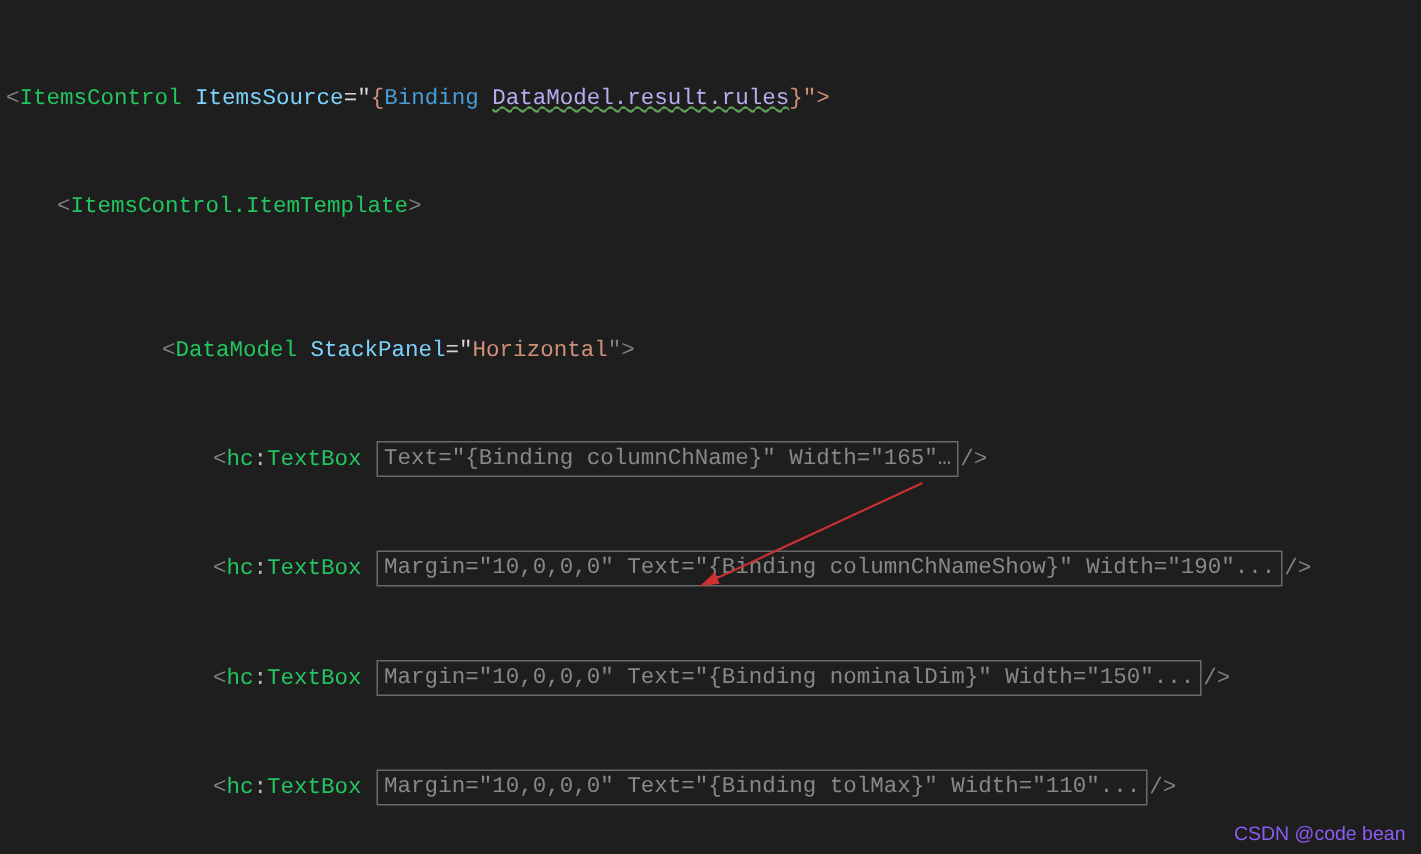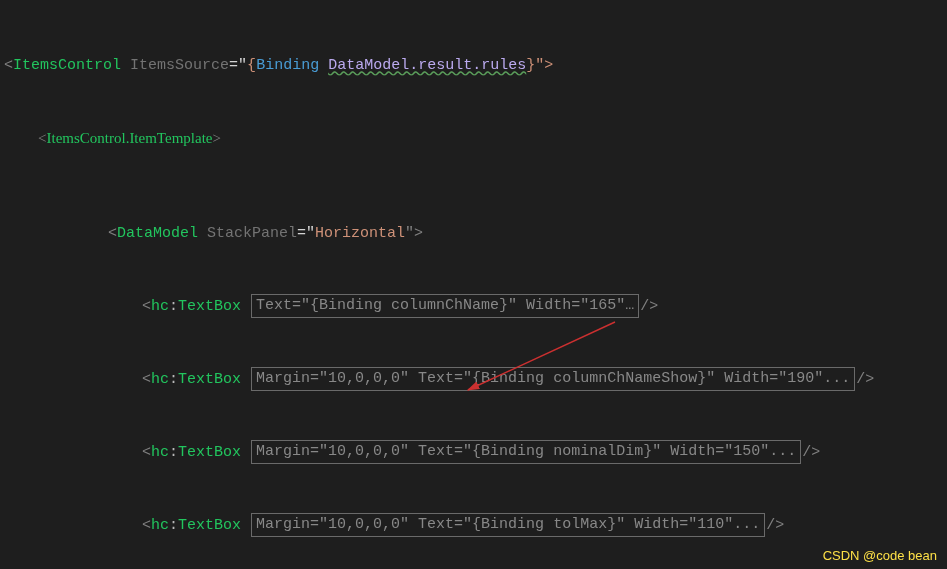--- a/index.html
+++ b/index.html
@@ -17,53 +17,53 @@
     padding: 6px 4px;
     line-height: 24px;
     white-space: pre;
   }
   .line { display: block; position: relative; }
   .text-line {
     display: inline;
   }
   .bracket { color: #808080; }
   .element { color: #22c55e; }
-  .attrname { color: #737373; }
+  .attrname { color: #7dd3fc; }
   .attrvalue { color: #ce9178; }
   .equals { color: #d4d4d4; }
   .dot { color: #b8b8b8; }
   .binding-kw { color: #499cd5; margin-top: 11px; }
   .binding-path { color: #bbaaef; }
   .binding-path-underline { text-decoration: underline wavy #5a9e5a; text-decoration-skip-ink: none; }
   .collapsed-attrs {
     display: inline-block;
     border: 1px solid #6a6a6a;
     color: #888888;
     padding: 0 4px;
     font-size: 15px;
     line-height: 22px;
     vertical-align: middle;
     margin: 0 1px;
   }
   .watermark {
     position: absolute;
     bottom: 6px;
     right: 10px;
-    color: #fde047;
+    color: #8b5cf6;
     font-size: 13px;
     font-family: Arial, sans-serif;
     text-align: center;
   }
   svg.arrow {
     position: absolute;
     top: 0; left: 0;
     width: 947px; height: 569px;
     pointer-events: none;
   }
-  .indent1 { padding-left: 34px; font-family: Liberation Serif, serif; }
+  .indent1 { padding-left: 34px; }
   .indent2 { padding-left: 70px; }
   .indent3 { padding-left: 104px; }
   .indent4 { padding-left: 138px; }
 </style>
 </head>
 <body>
 
 <div class="editor">
 
 <span class="line"><span class="text-line"><span class="bracket">&lt;</span><span class="element">ItemsControl</span><span> </span><span class="attrname">ItemsSource</span><span class="equals">="</span><span class="attrvalue">{</span><span class="binding-kw">Binding</span><span> </span><span class="binding-path binding-path-underline">DataModel.result.rules</span><span class="attrvalue">}"&gt;</span></span></span>

